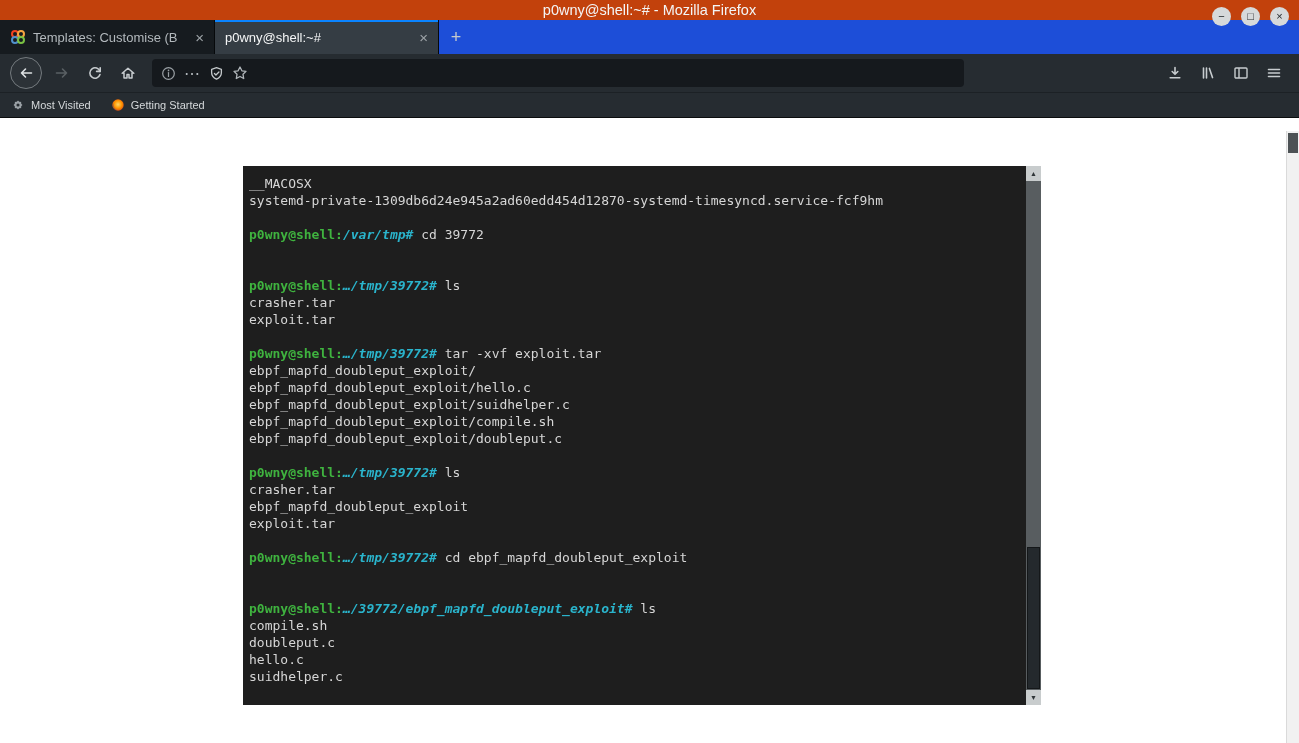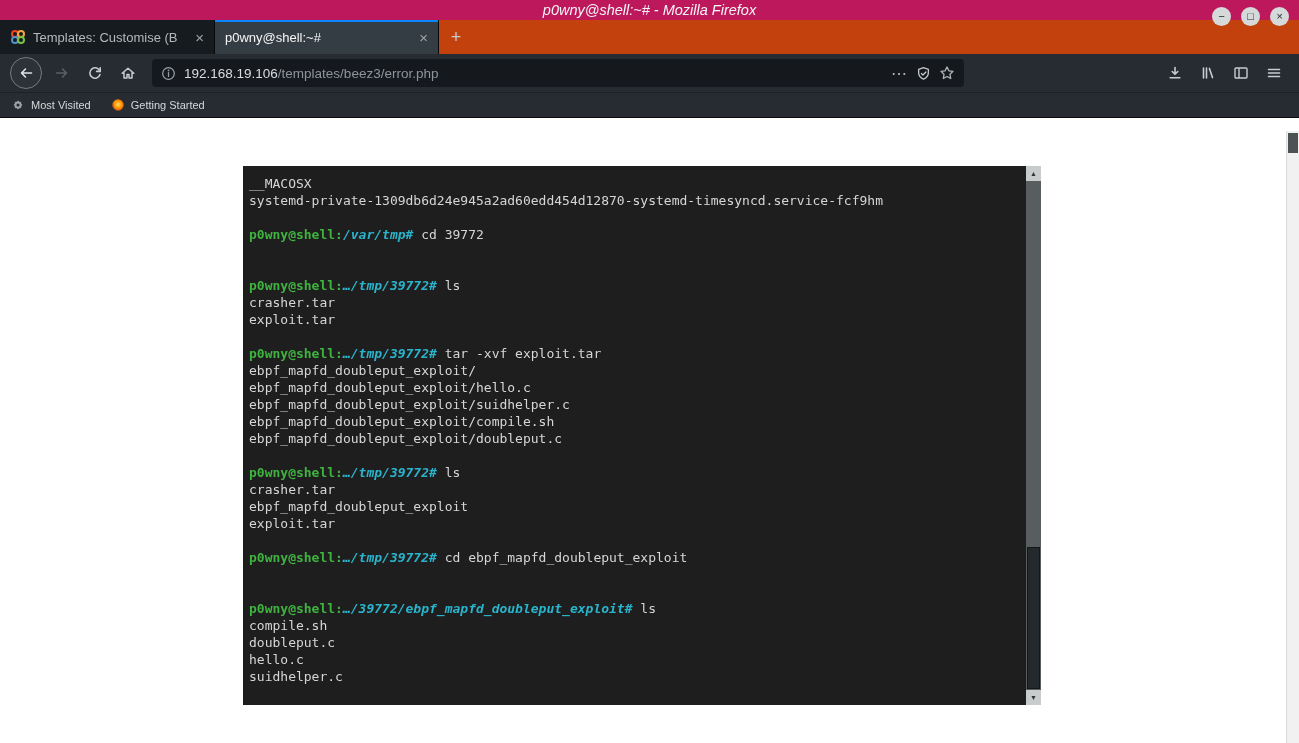--- a/index.html
+++ b/index.html
@@ -4,28 +4,28 @@
 <style>
   :root{
     --term-bg:#1e1e1e; --term-user:#3fb33f; --term-path:#2ab4cc; --term-text:#d6d6d6;
     --accent:#0a84ff;
   }
   *{box-sizing:border-box; margin:0; padding:0;}
   html,body{width:1299px; height:743px; overflow:hidden;}
   body{font-family:"Liberation Sans", sans-serif; background:#fff; position:relative;}
 
   
-  .titlebar{height:20px; background:#be185d; position:relative; display:flex; align-items:center;font-style:italic;}
+  .titlebar{height:20px; background:#c2410c; position:relative; display:flex; align-items:center;}
   .titlebar .title{position:absolute; left:0; right:0; text-align:center; color:#f3f5f6; font-size:14.5px; font-weight:500;}
   .win-controls{position:absolute; right:10px; top:0; height:32px; display:flex; align-items:center; gap:10px;}
   .win-btn{width:19px; height:19px; border-radius:50%; background:#d6d9da; color:#23282b;
            display:flex; align-items:center; justify-content:center; font-size:11px; line-height:1; cursor:default;}
 
   
-  .tabbar{height:34px; background:#c2410c; display:flex; align-items:stretch;}
+  .tabbar{height:34px; background:#1d4ed8; display:flex; align-items:stretch;}
   .tab{display:flex; align-items:center; gap:7px; padding:0 8px 0 10px; font-size:13px; color:#b3b9bd;
        background:#161b1f; border-right:1px solid #06090b; position:relative; overflow:hidden;}
   .tab.inactive{width:215px;}
   .tab.active{width:224px; background:#353d44; color:#f5f6f7;}
   .tab.active::before{content:""; position:absolute; left:0; right:0; top:0; height:2px; background:var(--accent);}
   .tab .tab-label{flex:1; white-space:nowrap; overflow:hidden;}
   .tab .tab-close{color:#9da3a7; font-size:15px; line-height:1; padding:0 2px;}
   .new-tab{width:34px; display:flex; align-items:center; justify-content:center; color:#c4c9cc; font-size:18px;}
 
   
@@ -145,21 +145,20 @@
   </div>
 
   <div class="urlbar">
     <span class="info-icon">
       <svg width="15" height="15" viewBox="0 0 16 16" fill="none" stroke="currentColor" stroke-width="1.3">
         <circle cx="8" cy="8" r="6.2"></circle>
         <line x1="8" y1="7" x2="8" y2="11.2" stroke-linecap="round"></line>
         <circle cx="8" cy="4.7" r="0.9" fill="currentColor" stroke="none"></circle>
       </svg>
     </span>
-    <span class="url-text"><span class="url-domain">192.168.19.106</span><span class="url-path">/templates/beez3/error.php</span></span>
     <span class="dots">⋯</span>
     <span class="shield-icon">
       <svg width="15" height="15" viewBox="0 0 16 16" fill="none" stroke="currentColor" stroke-width="1.4" stroke-linejoin="round">
         <path d="M8 1.8l5.2 1.7v3.6c0 3.5-2.4 5.6-5.2 6.9-2.8-1.3-5.2-3.4-5.2-6.9V3.5z"></path>
         <path d="M5.8 8l1.6 1.6 3.2-3.2" stroke-linecap="round"></path>
       </svg>
     </span>
     <span class="star-icon">
       <svg width="16" height="16" viewBox="0 0 16 16" fill="none" stroke="currentColor" stroke-width="1.3" stroke-linejoin="round">
         <path d="M8 2l1.9 3.8 4.1.6-3 2.9.7 4.2L8 11.5l-3.7 2 .7-4.2-3-2.9 4.1-.6z"></path>

